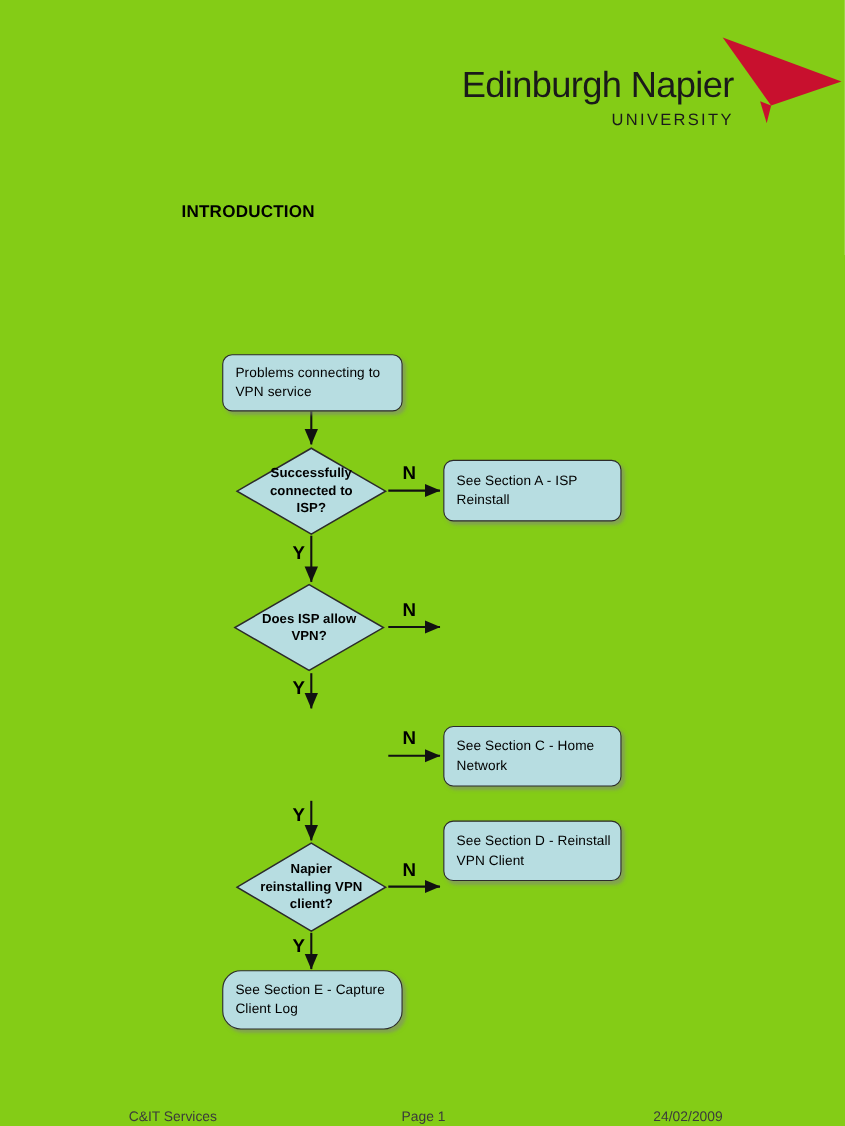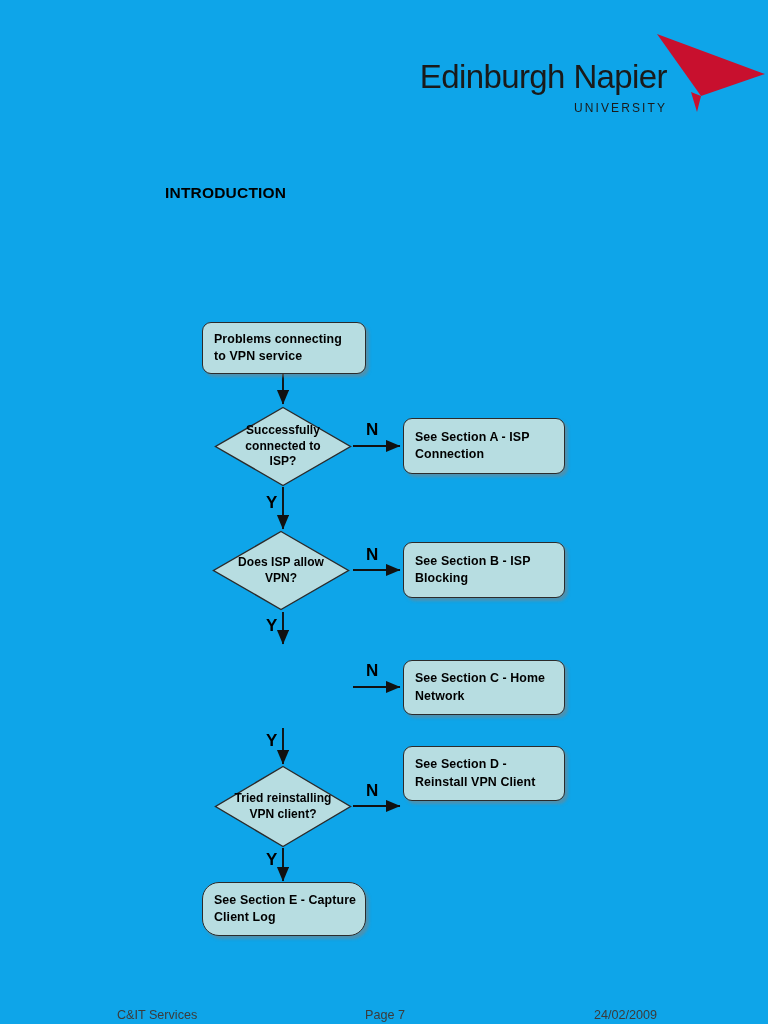--- a/index.html
+++ b/index.html
@@ -13,21 +13,21 @@
     position: relative;
     font-family: "Liberation Sans", sans-serif;
     color: #000000;
     overflow: hidden;
   }
 
   
   .page {
     position: absolute;
     inset: 0;
-    background: #0ea5e9;
+    background: #84cc16;
   }
 
   
   .logo-block {
     position: absolute;
     left: 415px;
     top: 26px;
     width: 330px;
     height: 96px;
   }
@@ -52,21 +52,21 @@
     line-height: 1;
     white-space: nowrap;
   }
   .logo-sub {
     position: absolute;
     left: 0px;
     top: 76px;
     width: 252px;
     text-align: right;
     font-family: "Liberation Sans", sans-serif;
-    font-size: 12px;
+    font-size: 15px;
     font-weight: 400;
     letter-spacing: 2.1px;
     color: #1a1a1a;
     line-height: 1;
     white-space: nowrap;
   }
 
   
   .doc-title {
     position: absolute;
@@ -115,21 +115,21 @@
     border: 1.4px solid #2b2b2b;
     border-radius: 9px;
     box-shadow: 3px 3px 3px rgba(130,130,130,0.55);
     display: flex;
     align-items: center;
   }
   .shape-box .label {
     padding-left: 11px;
     padding-right: 8px;
     font-size: 12.4px;
-    font-weight: bold;
+    font-weight: normal;
     line-height: 1.38;
     letter-spacing: 0.1px;
   }
   .shape-diamond {
     position: absolute;
   }
   .shape-diamond .dtext {
     position: absolute;
     inset: 0;
     display: flex;
@@ -214,59 +214,56 @@
   <div class="shape-diamond" style="left:214px; top:406px; width:138px; height:81px;">
     <svg viewBox="0 0 138 81" style="width:138px;height:81px;display:block;">
       <polygon points="69,1.5 136.5,40.5 69,79.5 1.5,40.5" fill="#b7dde1" stroke="#2b2b2b" stroke-width="1.4"></polygon>
     </svg>
     <div class="dtext">Successfully connected to ISP?</div>
   </div>
   <div class="edge-label" style="left:366px; top:421px;">N</div>
   <div class="edge-label" style="left:266px; top:494px;">Y</div>
 
   <div class="node shape-box" style="left:403px; top:418px; width:162px; height:56px;">
-    <div class="label">See Section A - ISP Connection</div>
+    <div class="label">See Section A - ISP Reinstall</div>
   </div>
 
   <div class="shape-diamond" style="left:212px; top:530px; width:138px; height:81px;">
     <svg viewBox="0 0 138 81" style="width:138px;height:81px;display:block;">
       <polygon points="69,1.5 136.5,40.5 69,79.5 1.5,40.5" fill="#b7dde1" stroke="#2b2b2b" stroke-width="1.4"></polygon>
     </svg>
     <div class="dtext">Does ISP allow VPN?</div>
   </div>
   <div class="edge-label" style="left:366px; top:546px;">N</div>
   <div class="edge-label" style="left:266px; top:617px;">Y</div>
 
-  <div class="node shape-box" style="left:403px; top:542px; width:162px; height:56px;">
-    <div class="label">See Section B - ISP Blocking</div>
-  </div>
 
   <div class="edge-label" style="left:366px; top:662px;">N</div>
   <div class="edge-label" style="left:266px; top:732px;">Y</div>
 
   <div class="node shape-box" style="left:403px; top:660px; width:162px; height:55px;">
     <div class="label">See Section C - Home Network</div>
   </div>
 
   <div class="shape-diamond" style="left:214px; top:765px; width:138px; height:83px;">
     <svg viewBox="0 0 138 83" style="width:138px;height:83px;display:block;">
       <polygon points="69,1.5 136.5,41.5 69,81.5 1.5,41.5" fill="#b7dde1" stroke="#2b2b2b" stroke-width="1.4"></polygon>
     </svg>
-    <div class="dtext">Tried reinstalling VPN client?</div>
+    <div class="dtext">Napier reinstalling VPN client?</div>
   </div>
   <div class="edge-label" style="left:366px; top:782px;">N</div>
   <div class="edge-label" style="left:266px; top:851px;">Y</div>
 
   <div class="node shape-box" style="left:403px; top:746px; width:162px; height:55px;">
     <div class="label">See Section D - Reinstall VPN Client</div>
   </div>
 
   <div class="node shape-box" style="left:202px; top:882px; width:164px; height:54px;border-radius:17px;">
     <div class="label">See Section E - Capture Client Log</div>
   </div>
 
   <div class="footer">
     <span class="f-left">C&amp;IT Services</span>
-    <span class="f-mid">Page 7</span>
+    <span class="f-mid">Page 1</span>
     <span class="f-right">24/02/2009</span>
   </div>
 
 </div>
 
 </body></html>

